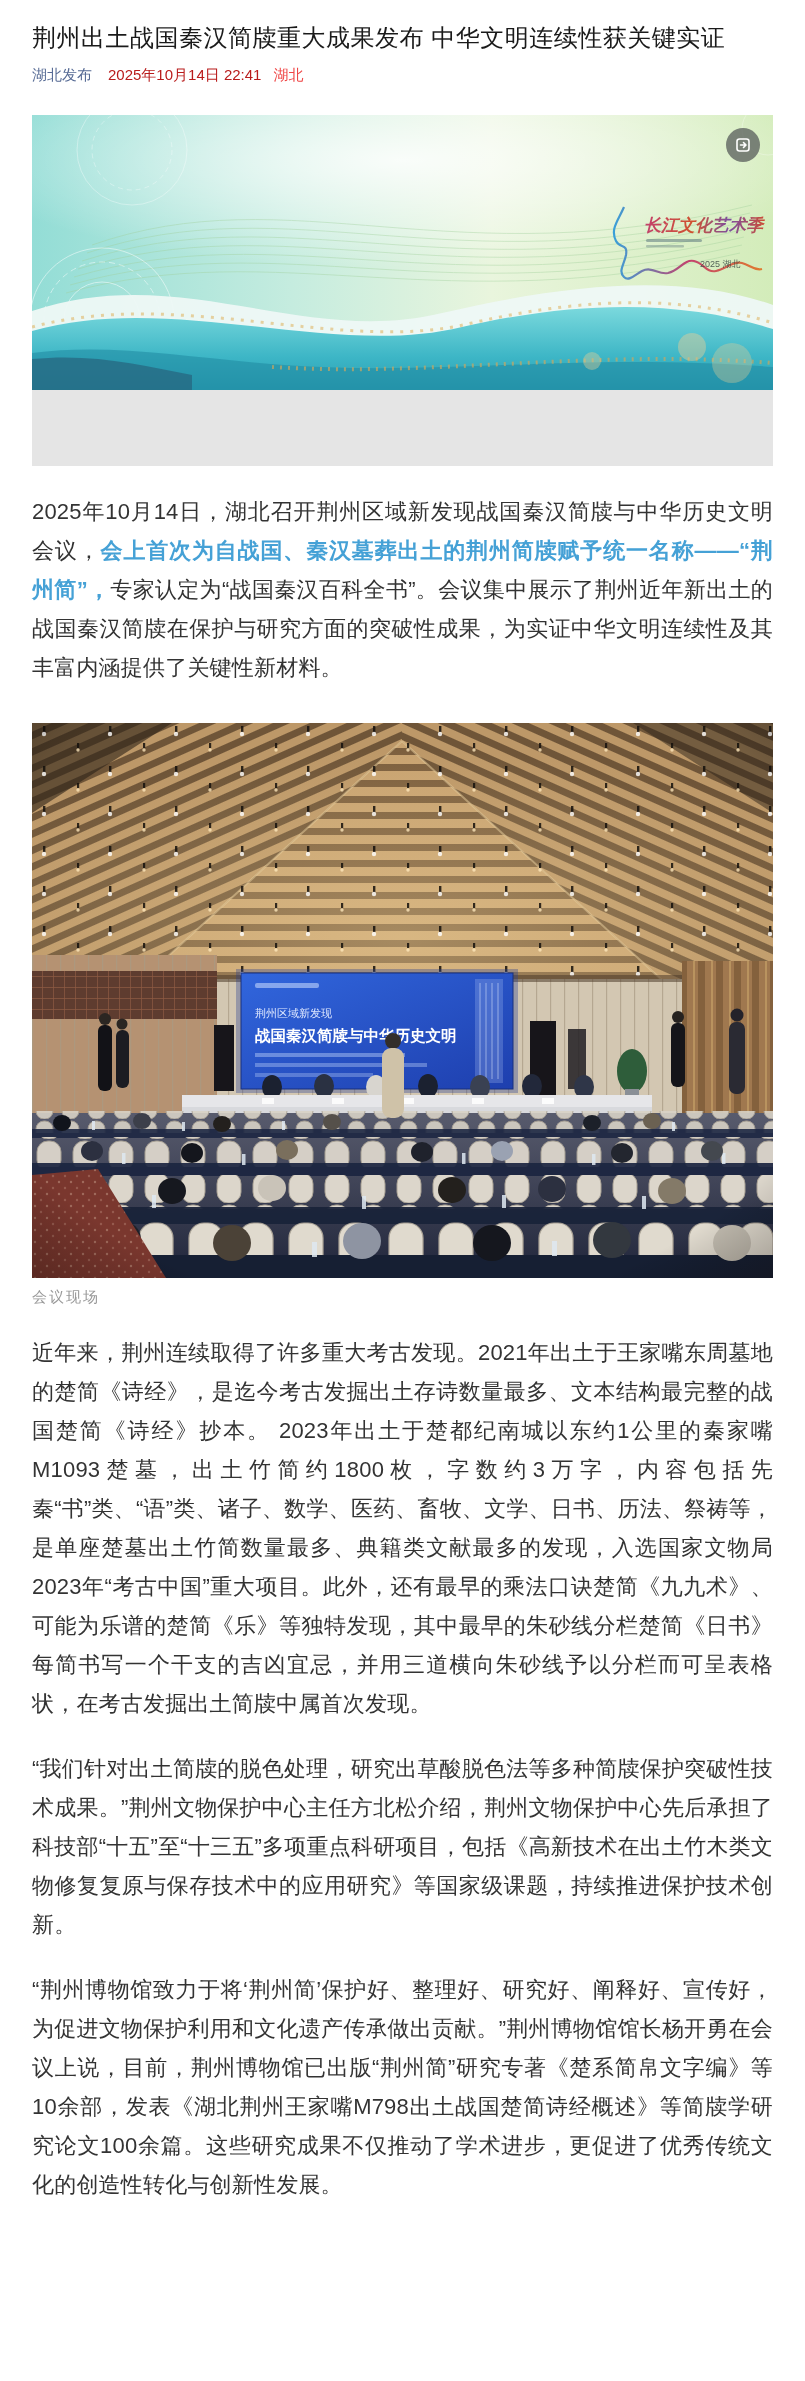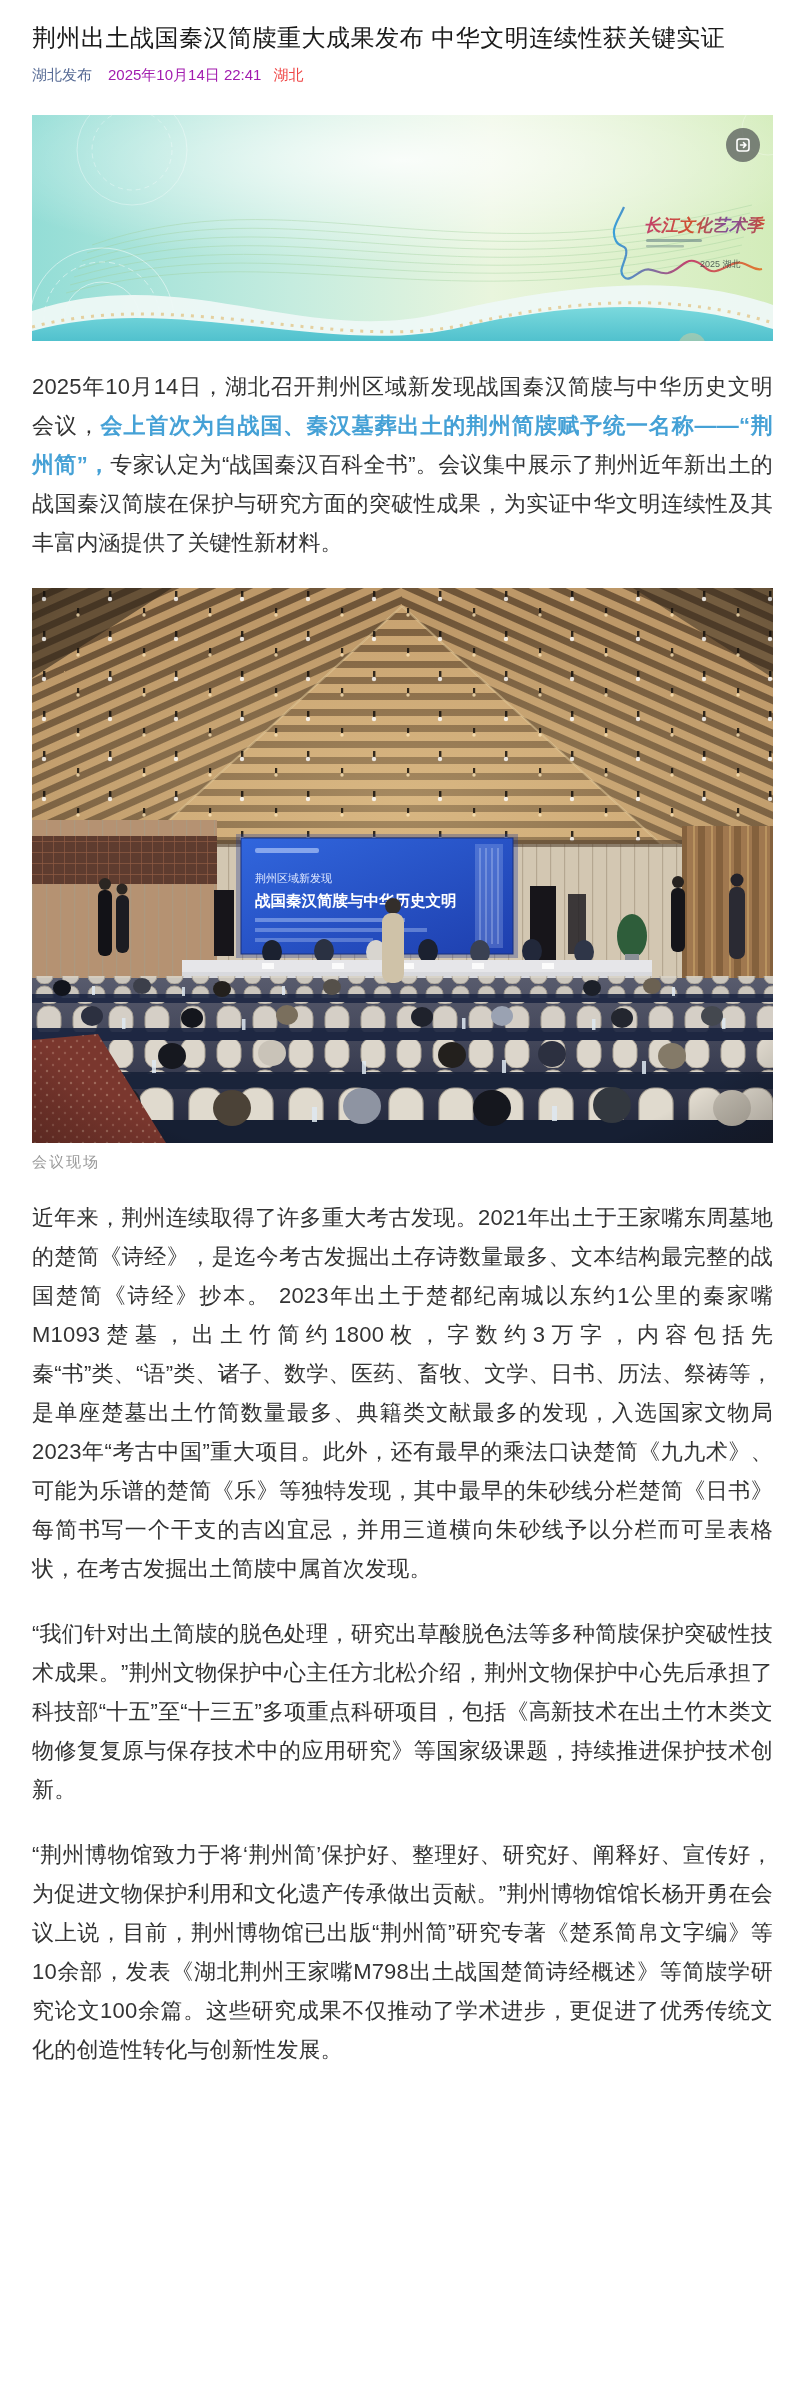--- a/index.html
+++ b/index.html
@@ -3,33 +3,33 @@
 <meta charset="utf-8">
 <style>
   html,body{margin:0;padding:0;background:#ffffff;}
   body{width:805px;font-family:"Liberation Sans","DejaVu Sans",sans-serif;color:#333;}
   .content{padding:22px 32px 26px;}
 
   .title{font-size:24px;font-weight:400;color:#1a1a1a;line-height:1.35;margin:0 0 12px;letter-spacing:.5px;}
 
   .byline{font-size:15px;margin:0 0 30px;white-space:nowrap;}
   .byline .src{color:#576b95;margin-right:16px;cursor:pointer;}
-  .byline .date{color:#a21caf;margin-right:12px;}
+  .byline .date{color:#b91c1c;margin-right:12px;}
   .byline .loc{color:#ef4444;}
 
-  .banner{position:relative;width:741px;height:226px;overflow:hidden;background:#f97316;}
+  .banner{position:relative;width:741px;height:351px;overflow:hidden;background:#e5e5e5;}
   .banner svg{display:block;}
   .expand-btn{position:absolute;top:13px;right:13px;width:34px;height:34px;border-radius:50%;
     background:rgba(92,98,95,.78);border:none;display:flex;align-items:center;justify-content:center;cursor:pointer;padding:0;}
 
   p.body{font-size:22px;line-height:39px;color:#333;text-align:justify;margin:26px 0;letter-spacing:.2px;}
   p.body.first{margin-top:26px;}
   .hl{color:#45a1d6;font-weight:700;}
 
-  figure{margin:26px 0 0;}
+  figure{margin:36px 0 0;}
   .photo{width:741px;height:555px;background:#6e5336;}
   .photo svg{display:block;}
   figcaption{font-size:15px;color:#999;margin-top:10px;letter-spacing:2px;}
 </style>
 </head>
 <body>
 
 <div class="content">
 
   <h1 class="title">荆州出土战国秦汉简牍重大成果发布 中华文明连续性获关键实证</h1>

